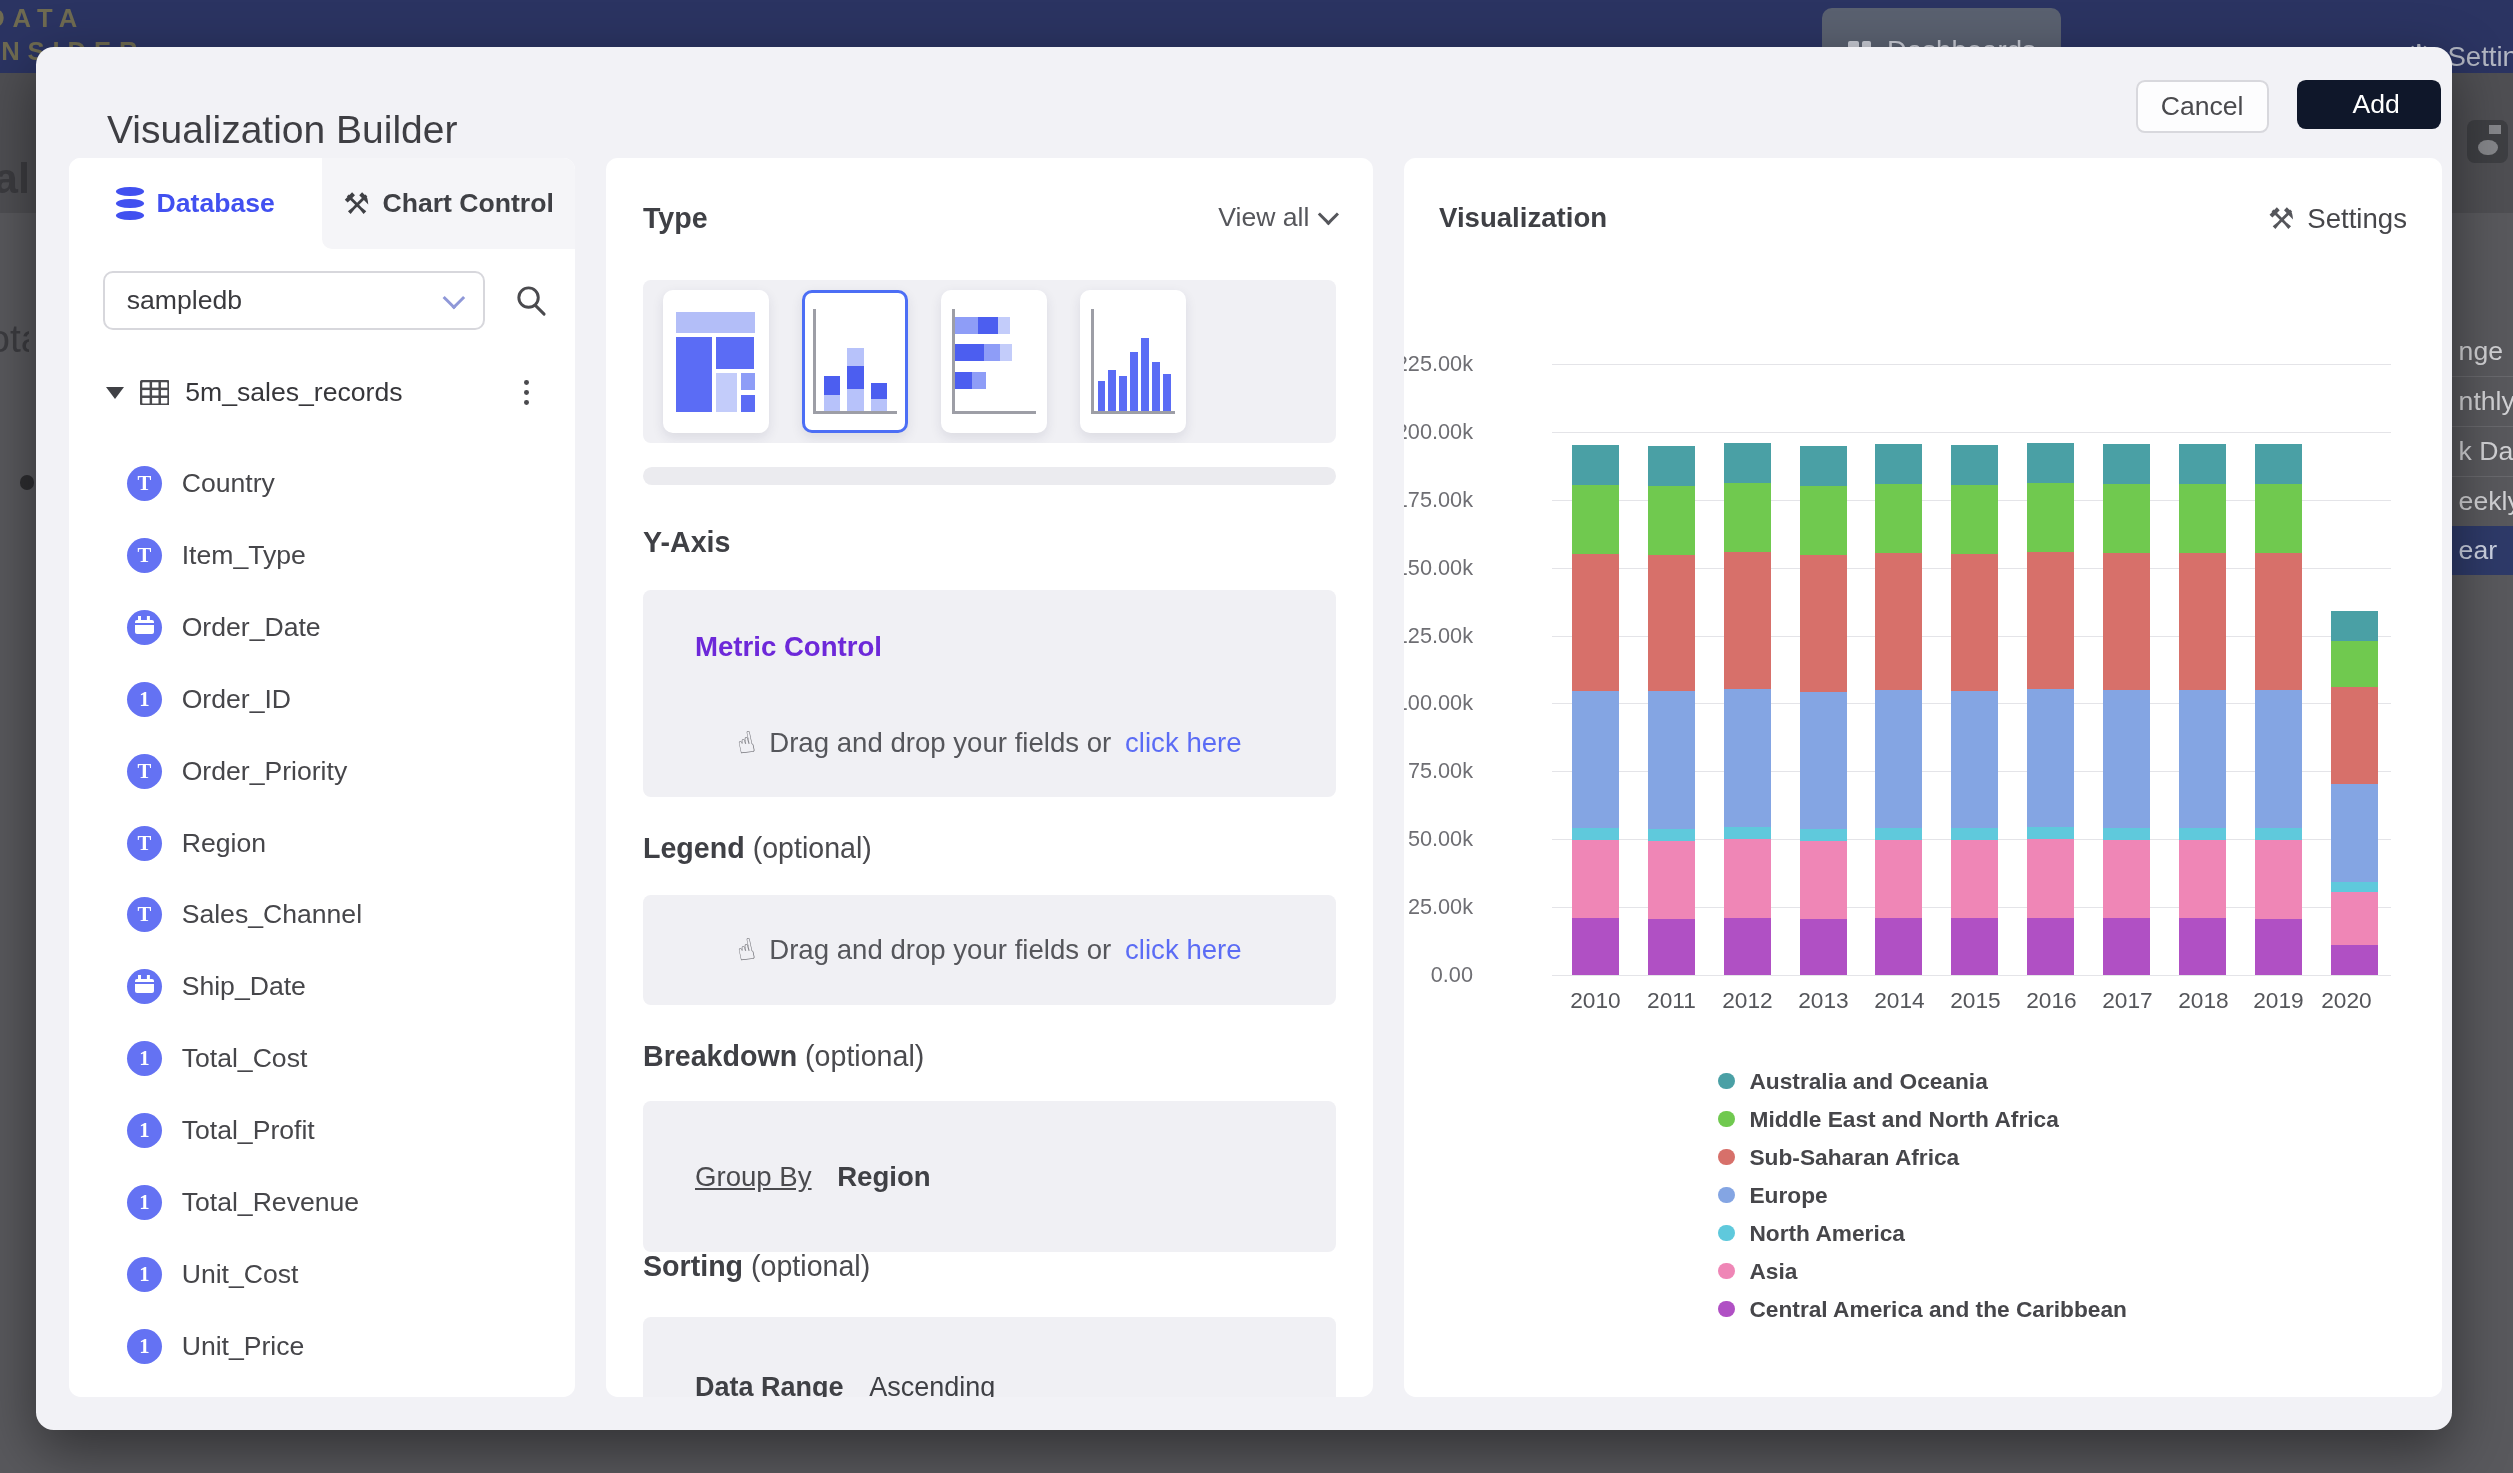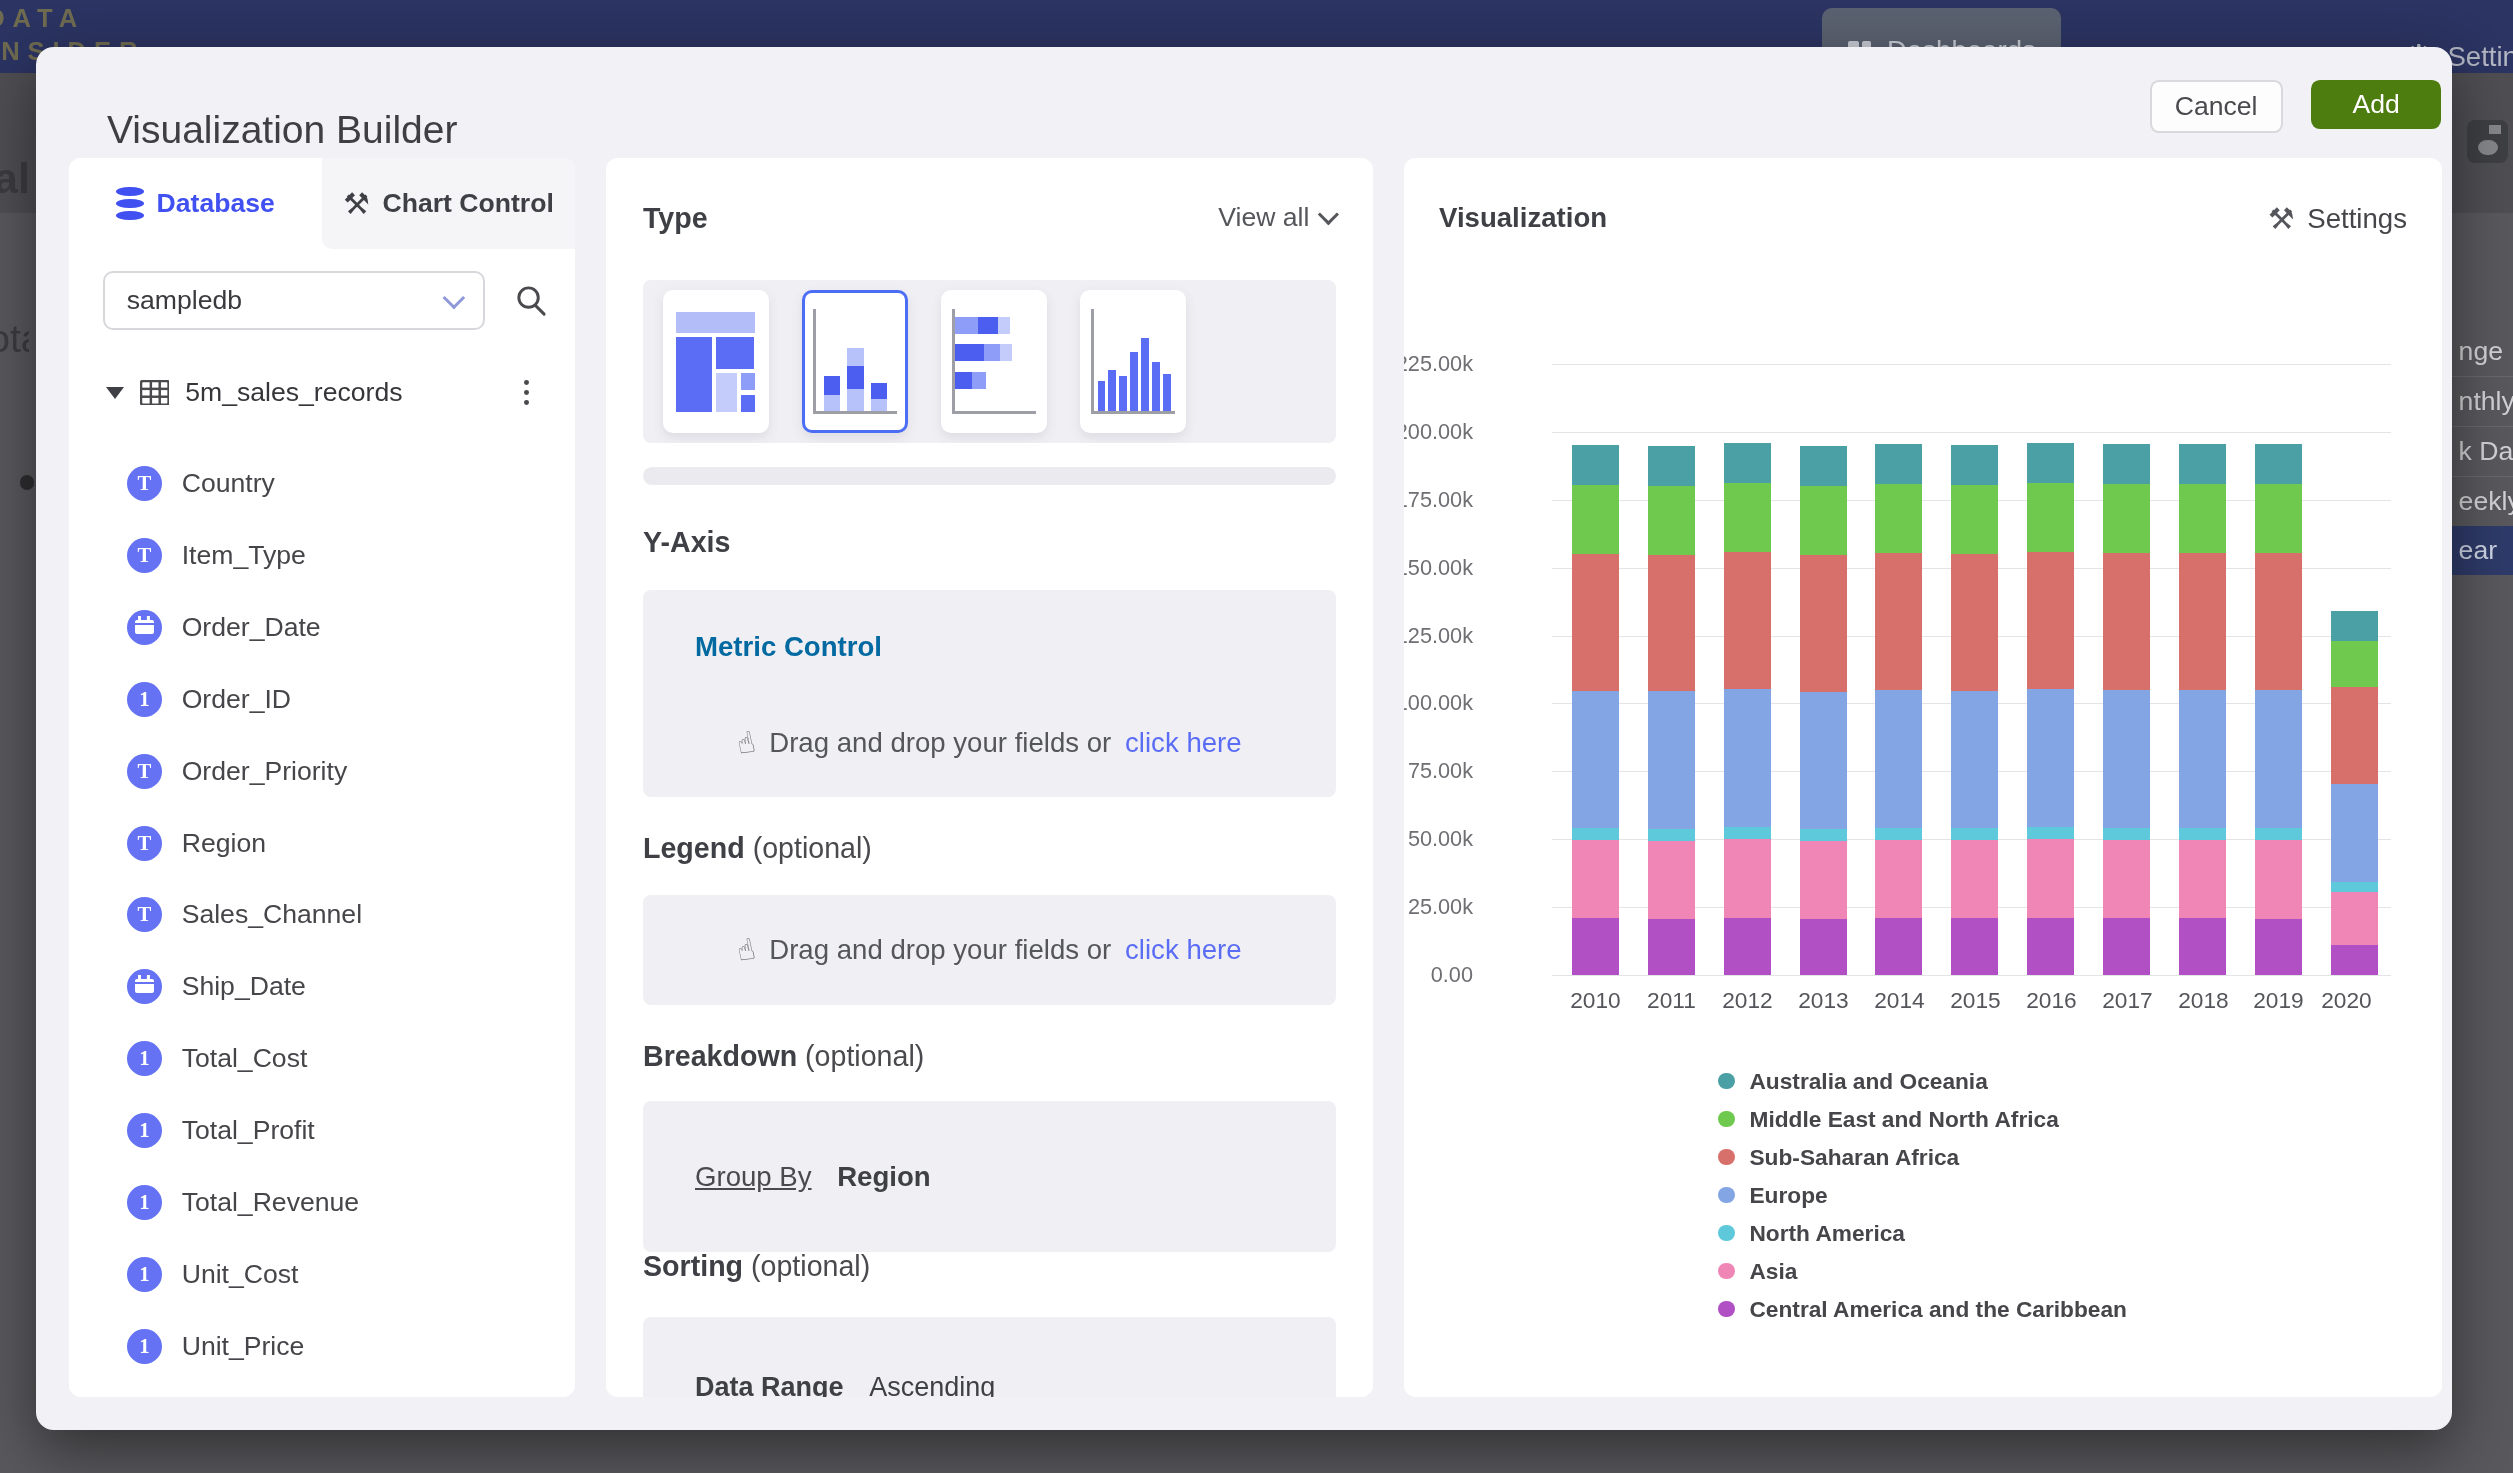--- a/index.html
+++ b/index.html
@@ -39,21 +39,21 @@
   .rm-row:first-child{border-top:none;}
   .rm-row.sel{background:#2e3a69;color:#ccd2e2;border-top:none;}
 
   
   #modal{position:absolute;left:36px;top:47px;width:2416px;height:1383px;background:#f2f2f6;
          border-radius:17.7px;z-index:2;box-shadow:0 19.7px 59px rgba(0,0,0,.45);overflow:hidden;}
   #modal-title{position:absolute;left:71px;top:61px;font-size:39px;color:#3e3e43;font-weight:500;}
   #modal-actions{position:absolute;right:10.8px;top:33px;display:flex;gap:28.6px;}
   .btn{height:49px;border-radius:8.9px;font-size:26.6px;display:flex;align-items:center;justify-content:center;}
   #btn-cancel{width:129px;background:#fdfdfe;border:2px solid #d8d8dd;color:#4a4a4e;}
-  #btn-add{width:130px;background:#4d7c0f;color:#ffffff;}
+  #btn-add{width:130px;background:#0f172a;color:#ffffff;padding-left:14px;}
 
   .panel{position:absolute;top:111px;height:1239px;background:#ffffff;border-radius:11.8px;overflow:hidden;}
   #panel-left{left:33px;width:506px;}
   #panel-mid{left:570px;width:767px;}
   #panel-right{left:1368px;width:1038px;}
 
   
   #tabs{display:flex;height:91px;}
   .tab{flex:1;display:flex;align-items:center;justify-content:center;gap:12.8px;font-size:26.6px;font-weight:700;}
   #tab-database{color:#4150f0;background:#fff;}
@@ -109,21 +109,21 @@
   .cols .col i{display:block;width:100%;}
   .hbars{width:81px;height:102px;position:relative;border-left:3.9px solid #9d9ea6;border-bottom:3.9px solid #9d9ea6;}
   .hbars .hb{position:absolute;left:0;height:16.7px;display:flex;}
   .hbars .hb i{display:block;height:100%;}
   .vbars{width:81px;height:102px;position:relative;border-left:3.9px solid #9d9ea6;border-bottom:3.9px solid #9d9ea6;}
   .vbars i{position:absolute;bottom:0;width:7.9px;background:#5b6cf5;display:block;}
   #type-scrollbar{position:absolute;left:37px;top:309px;width:693px;height:17.7px;background:#ebebef;
                   border-radius:8.9px;}
   .gray-panel{position:absolute;left:37px;width:693px;background:#f0f0f4;border-radius:7.9px;}
   #metric-panel{top:432px;height:207px;}
-  #metric-label{position:absolute;left:52px;top:41px;font-size:27.6px;font-weight:700;color:#0369a1;}
+  #metric-label{position:absolute;left:52px;top:41px;font-size:27.6px;font-weight:700;color:#6d28d9;}
   .drag-row{position:absolute;left:0;width:100%;display:flex;align-items:center;justify-content:center;
             gap:13.8px;font-size:27.6px;color:#55565b;}
   .tap{font-family:"DejaVu Sans",sans-serif;font-size:29.6px;color:#6a6a70;transform:rotate(-12deg);}
   .link{color:#5b6cf5;}
   #legend-panel{top:737px;height:110px;display:flex;align-items:center;justify-content:center;}
   #legend-panel .drag-row{position:static;}
   #breakdown-panel{top:943px;height:151px;display:flex;align-items:center;}
   #groupby{margin-left:52px;font-size:27.6px;color:#4a4a4e;text-decoration:underline;}
   #groupby-val{margin-left:25.6px;font-size:27.6px;font-weight:700;color:#3f4045;}
   #sorting-panel{top:1159px;height:118px;}

